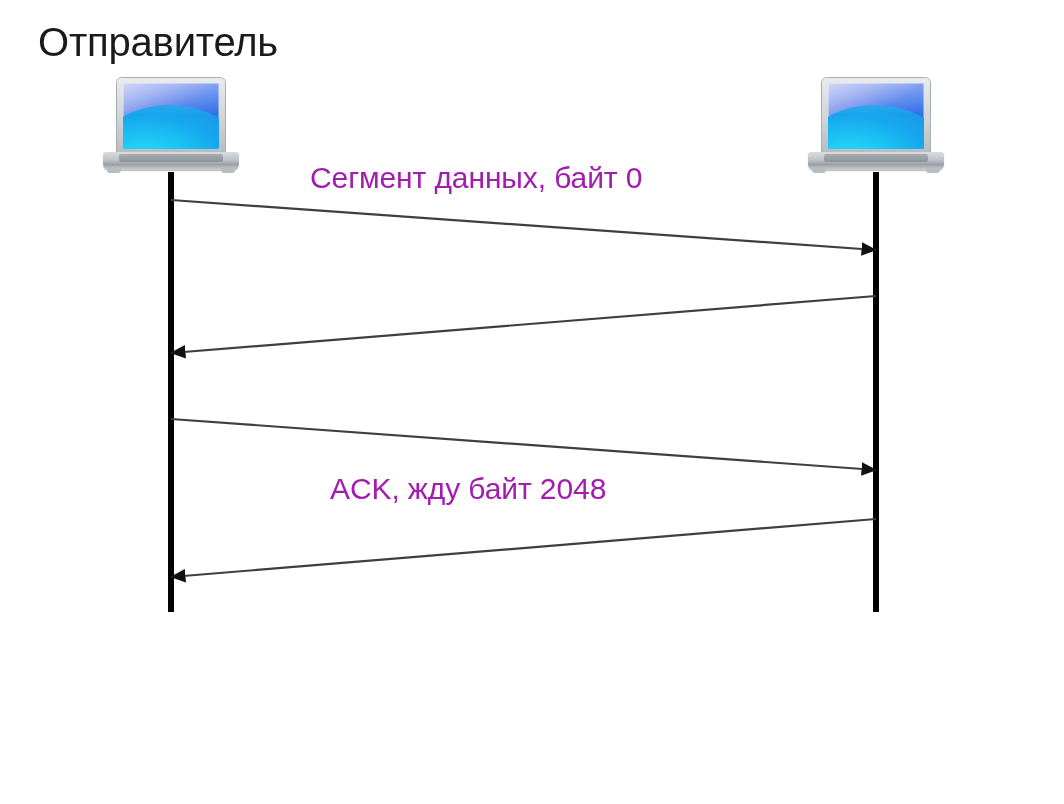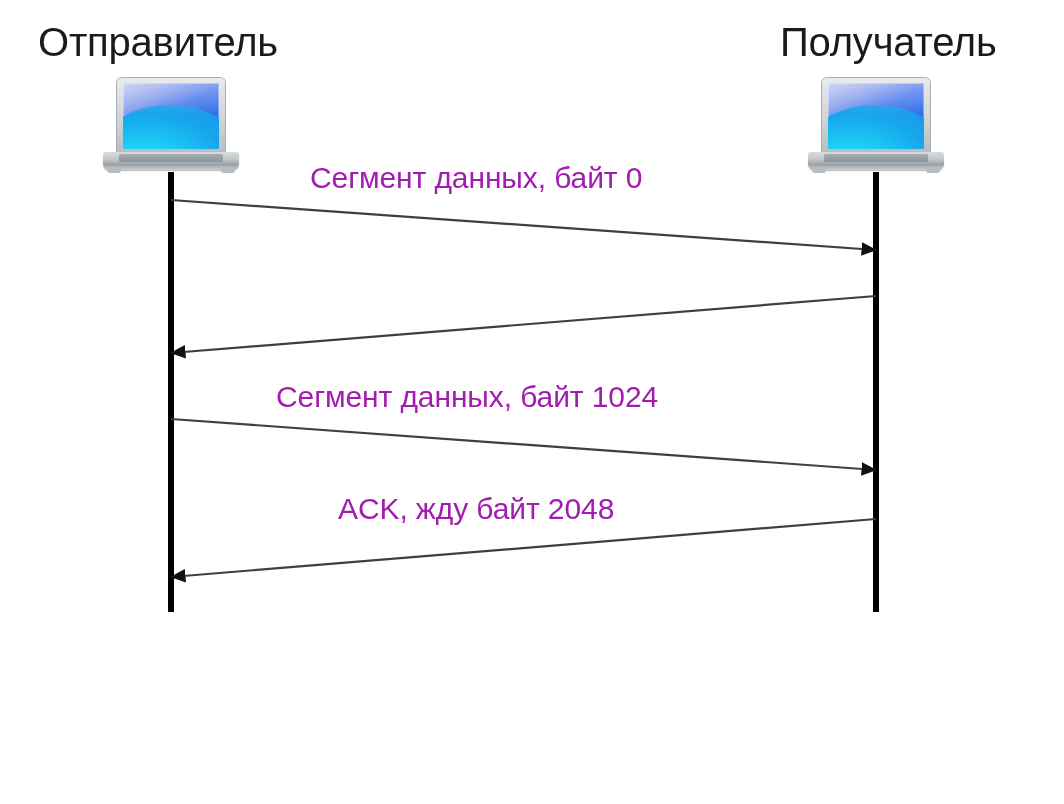--- a/index.html
+++ b/index.html
@@ -126,21 +126,20 @@
     line-height: 1;
     letter-spacing: -0.1px;
   }
 </style>
 </head>
 <body>
 
 <div id="canvas">
 
   <div class="actor-title" id="title-sender">Отправитель</div>
-  <div class="actor-title" id="title-receiver">Получатель</div>
 
   <div class="laptop" id="laptop-sender">
     <div class="lid">
       <div class="screen">
         <div class="screen-hill"></div>
         <div class="screen-gloss"></div>
       </div>
     </div>
     <div class="base">
       <div class="keyboard"></div>
@@ -175,16 +174,15 @@
       </g>
     <g id="arrows">
         <line x1="171" y1="200" x2="876" y2="250" stroke="#3f3f3f" stroke-width="2.2" marker-end="url(#arrow-right)"></line>
         <line x1="876" y1="296" x2="171" y2="353" stroke="#3f3f3f" stroke-width="2.2" marker-end="url(#arrow-right)"></line>
         <line x1="171" y1="419" x2="876" y2="470" stroke="#3f3f3f" stroke-width="2.2" marker-end="url(#arrow-right)"></line>
         <line x1="876" y1="519" x2="171" y2="577" stroke="#3f3f3f" stroke-width="2.2" marker-end="url(#arrow-right)"></line>
       </g>
   </svg>
 
   <div class="msg-label" id="msg-label-0" style="left: 310px; top: 163px;">Сегмент данных, байт 0</div>
-  <div class="msg-label" id="msg-label-2" style="left: 276px; top: 382px;">Сегмент данных, байт 1024</div>
-  <div class="msg-label" id="msg-label-3" style="left: 330px; top: 494px; margin-left: 8px;">ACK, жду байт 2048</div>
+  <div class="msg-label" id="msg-label-3" style="left: 330px; top: 474px;">ACK, жду байт 2048</div>
 
 </div>
 
 </body></html>

